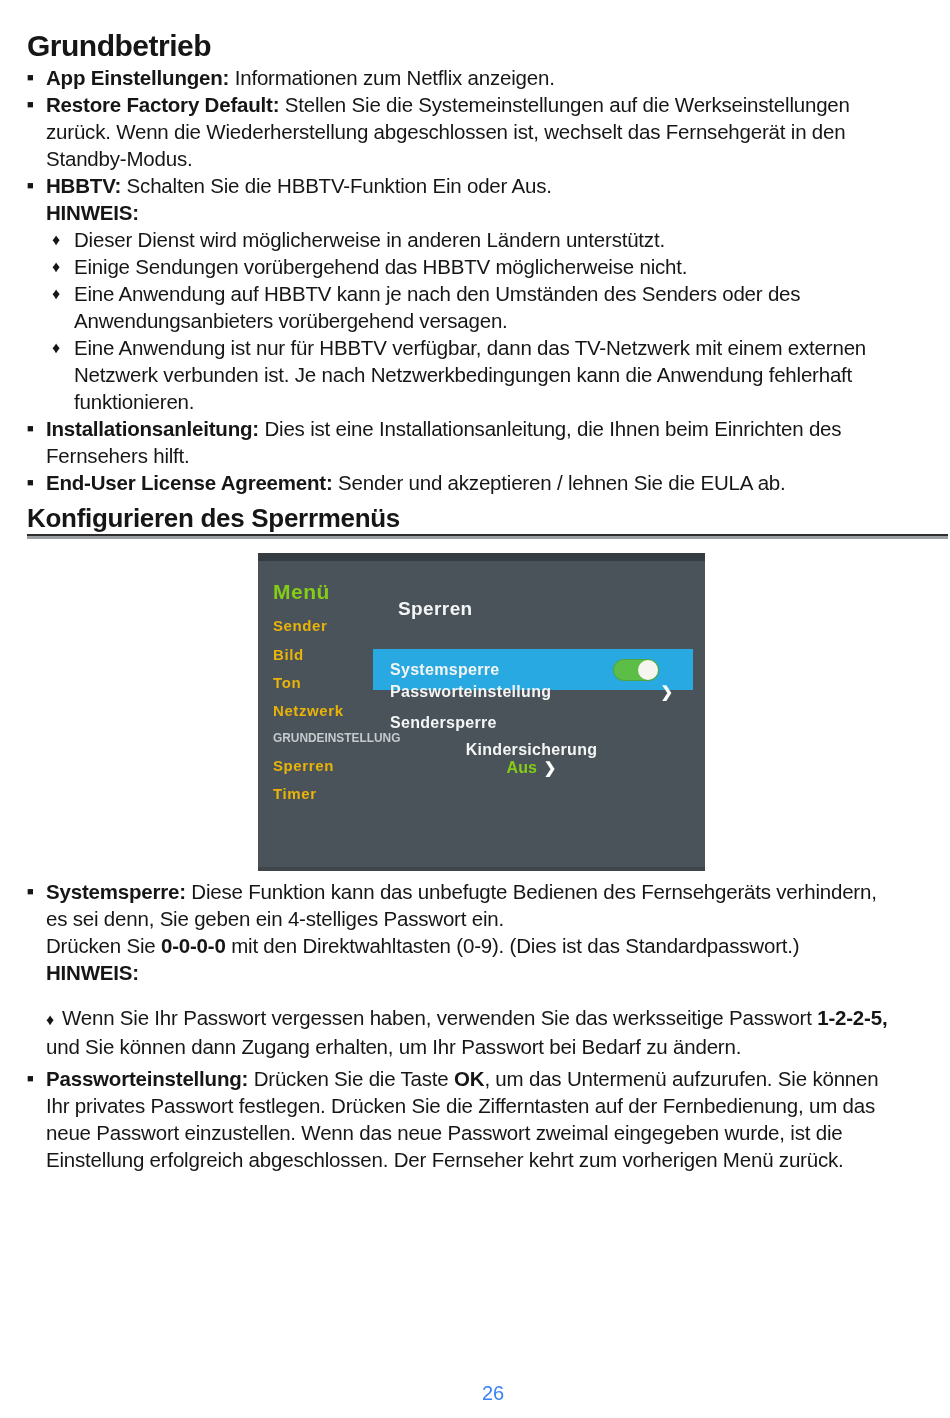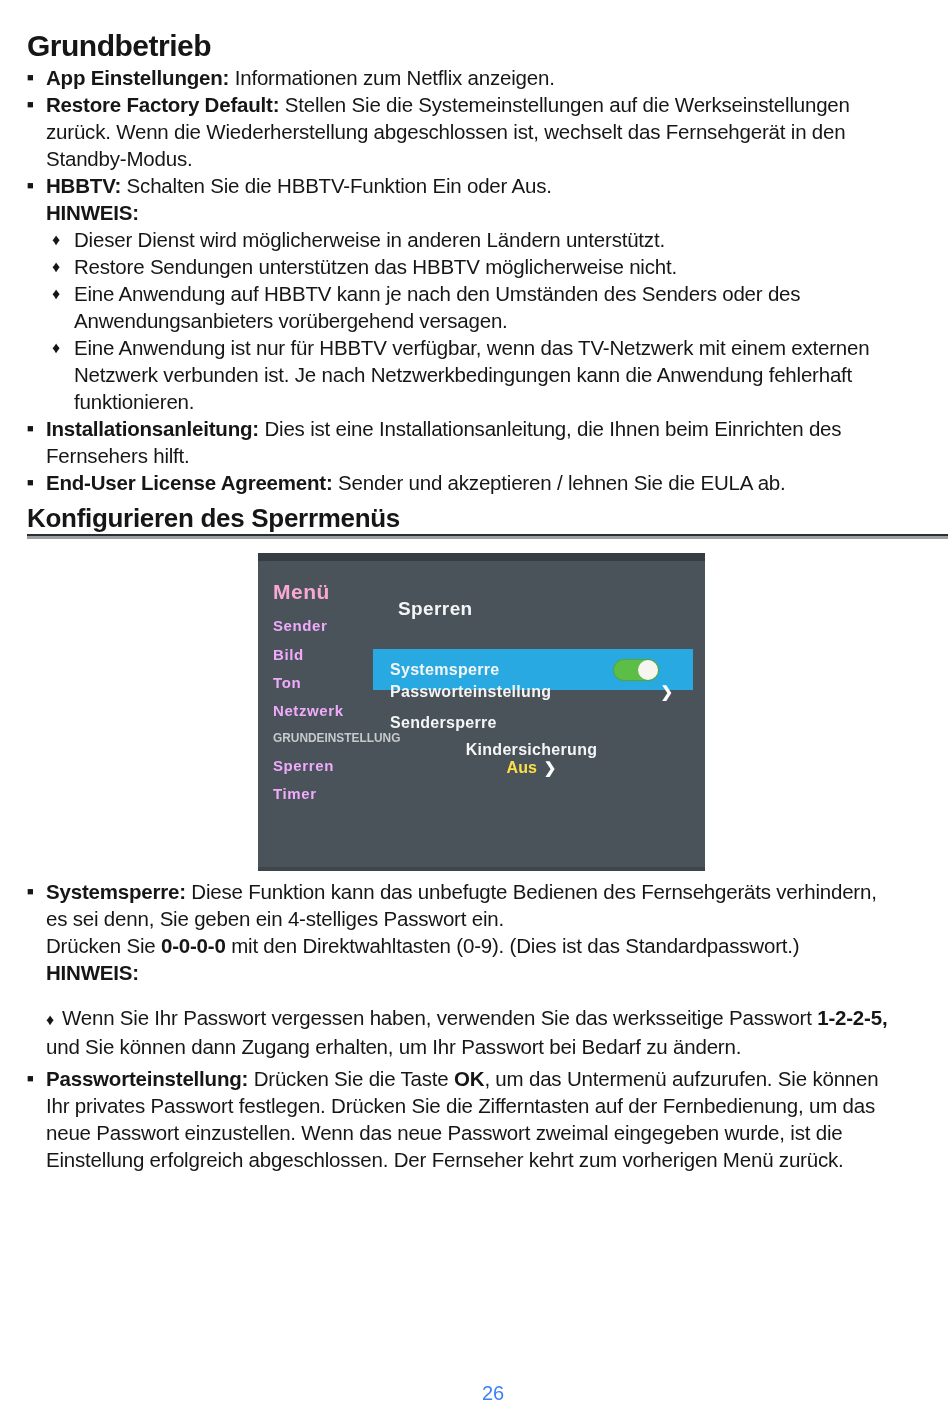--- a/index.html
+++ b/index.html
@@ -44,45 +44,45 @@
   }
   
   .tv{
     position:absolute; left:258px; top:553px; width:447px; height:318px;
     background:#4a535a;
   }
   .tv-topband{ position:absolute; left:0; top:0; width:100%; height:8px; background:#353d42; }
   .tv-botband{ position:absolute; left:0; bottom:0; width:100%; height:4px; background:#3e464c; }
   .tv-menu-title{
     position:absolute; left:15px; top:27px;
-    font-size:21px; font-weight:700; color:#f9a8d4; letter-spacing:0.5px;
+    font-size:21px; font-weight:700; color:#84cc16; letter-spacing:0.5px;
   }
   .tv-side-item{
     position:absolute; left:15px;
-    font-size:15px; font-weight:700; color:#f0abfc; letter-spacing:0.6px; white-space:nowrap;
+    font-size:15px; font-weight:700; color:#eab308; letter-spacing:0.6px; white-space:nowrap;
   }
   .side-0{ top:64px; } .side-1{ top:93px; } .side-2{ top:121px; }
   .side-3{ top:149px; }
   .side-4{ top:177px; font-size:13.5px; color:#c5cacd; transform:scaleX(0.88); transform-origin:left top; letter-spacing:0; }
   .side-5{ top:204px; } .side-6{ top:232px; }
   .tv-panel-title{
     position:absolute; left:140px; top:45px;
     font-size:19px; font-weight:700; color:#f4f6f6; letter-spacing:0.4px;
   }
   .tv-row{
     position:absolute; left:115px; width:320px; height:30px;
     display:flex; align-items:center; justify-content:space-between;
     box-sizing:border-box; padding:0 20px 0 17px;
   }
   .tv-row-highlight{ top:96px; height:41px; background:#29a9e1; }
   .tv-row-2{ top:124px; } .tv-row-3{ top:155px; } .tv-row-4{ top:188px;flex-direction:column; }
   .tv-row-label{ font-size:16px; font-weight:700; color:#f4f6f6; letter-spacing:0.3px; }
   .chev{ font-size:15px; font-weight:700; color:#ffffff; }
   .tv-row-value{ display:flex; align-items:center; gap:7px; }
-  .val-text{ font-size:16px; font-weight:700; color:#fde047; }
+  .val-text{ font-size:16px; font-weight:700; color:#84cc16; }
   .toggle{
     position:relative; width:46px; height:22px; border-radius:11px;
     background:#5cbe47; box-shadow:inset 0 0 0 1px rgba(0,0,0,0.12);
     margin-right:14px;
   }
   .toggle .knob{
     position:absolute; right:1px; top:1px; width:20px; height:20px;
     border-radius:50%; background:#f6f5f0;
   }
   
@@ -116,29 +116,29 @@
     </div>
 
     <div class="hinweis">HINWEIS:</div>
 
     <div class="note">
       <span class="dia">♦</span>
       <div class="note-body">Dieser Dienst wird möglicherweise in anderen Ländern unterstützt.</div>
     </div>
     <div class="note">
       <span class="dia">♦</span>
-      <div class="note-body">Restore Sendungen unterstützen das HBBTV möglicherweise nicht.</div>
+      <div class="note-body">Einige Sendungen vorübergehend das HBBTV möglicherweise nicht.</div>
     </div>
     <div class="note">
       <span class="dia">♦</span>
       <div class="note-body">Eine Anwendung auf HBBTV kann je nach den Umständen des Senders oder des Anwendungsanbieters vorübergehend versagen.</div>
     </div>
     <div class="note">
       <span class="dia">♦</span>
-      <div class="note-body">Eine Anwendung ist nur für HBBTV verfügbar, wenn das TV-Netzwerk mit einem externen Netzwerk verbunden ist. Je nach Netzwerkbedingungen kann die Anwendung fehlerhaft funktionieren.</div>
+      <div class="note-body">Eine Anwendung ist nur für HBBTV verfügbar, dann das TV-Netzwerk mit einem externen Netzwerk verbunden ist. Je nach Netzwerkbedingungen kann die Anwendung fehlerhaft funktionieren.</div>
     </div>
 
     <div class="li">
       <span class="sq">■</span>
       <div class="li-body"><b class="lbl">Installationsanleitung:</b><span> Dies ist eine Installationsanleitung, die Ihnen beim Einrichten des Fernsehers hilft.</span></div>
     </div>
 
     <div class="li">
       <span class="sq">■</span>
       <div class="li-body"><b class="lbl">End-User License Agreement:</b><span> Sender und akzeptieren / lehnen Sie die EULA ab.</span></div>

